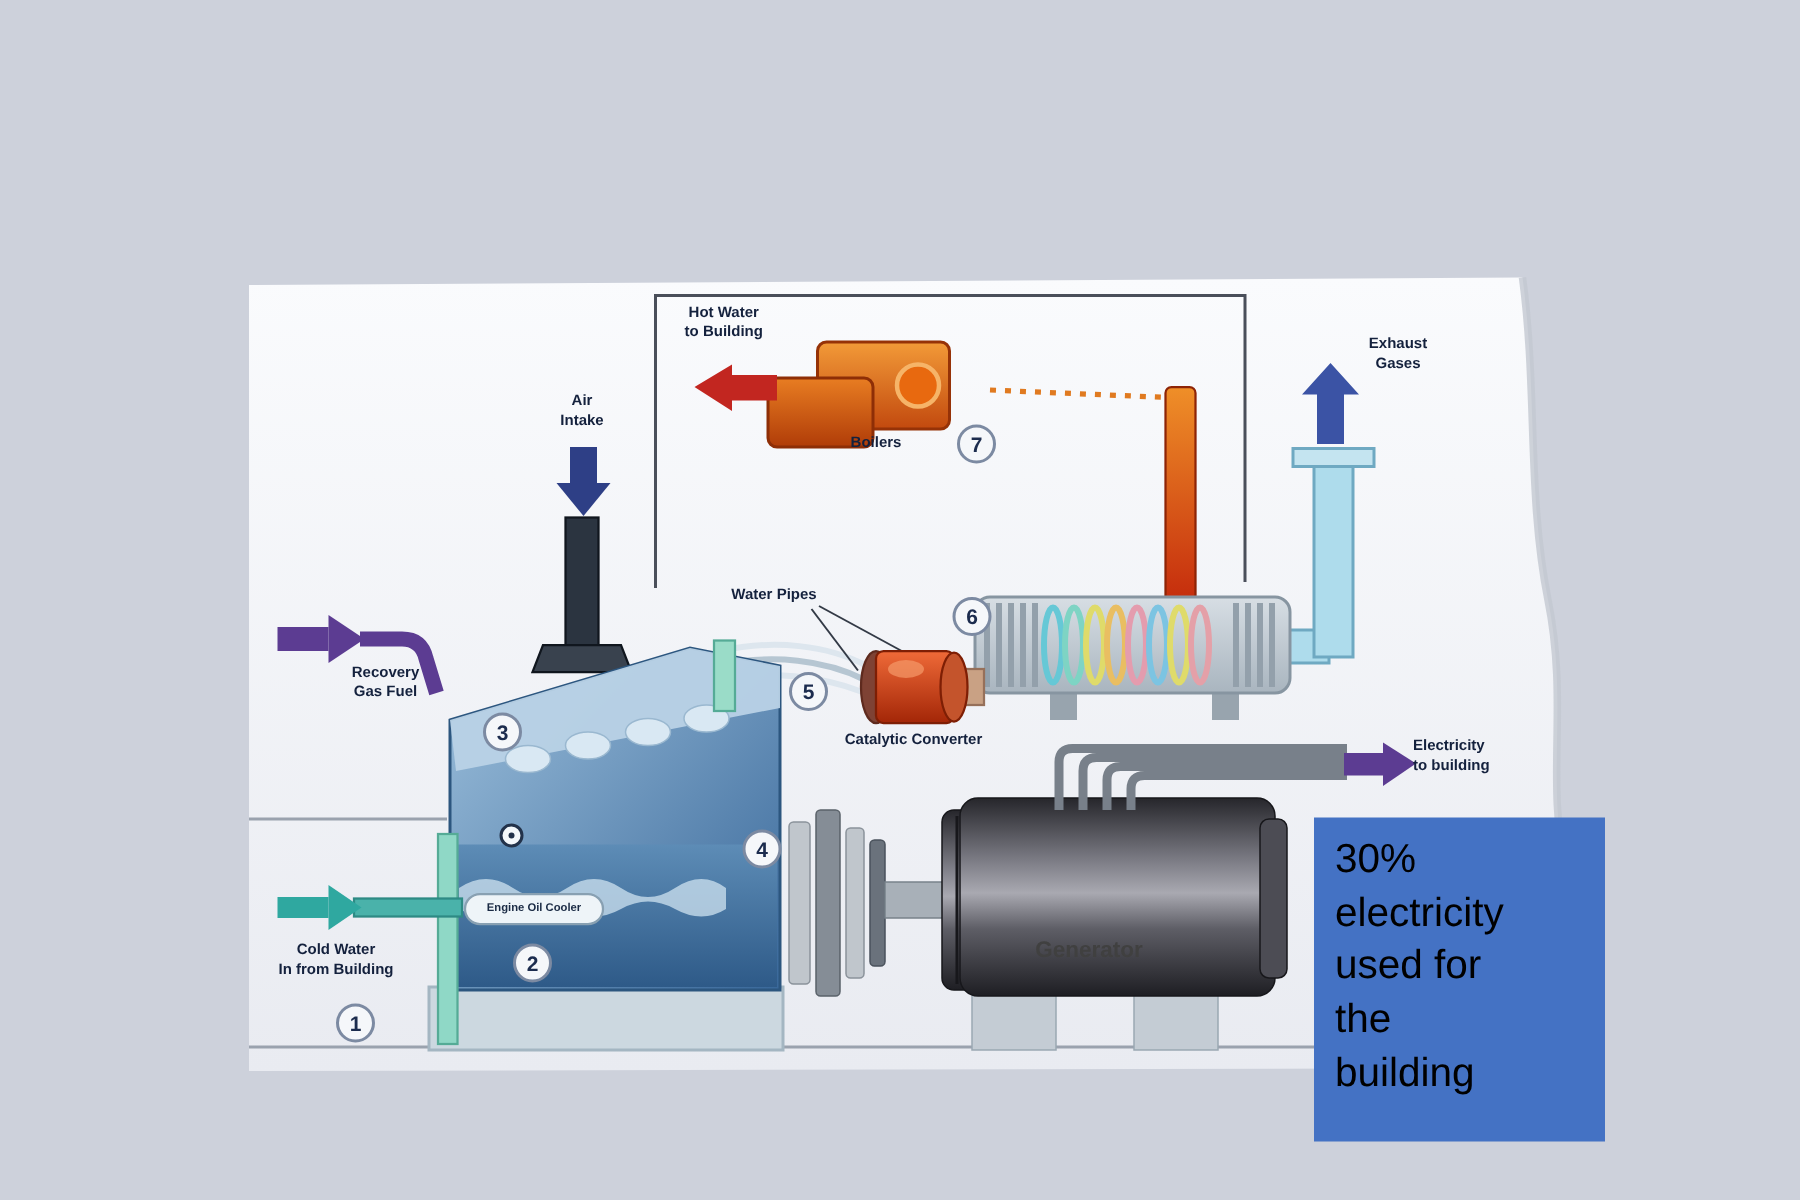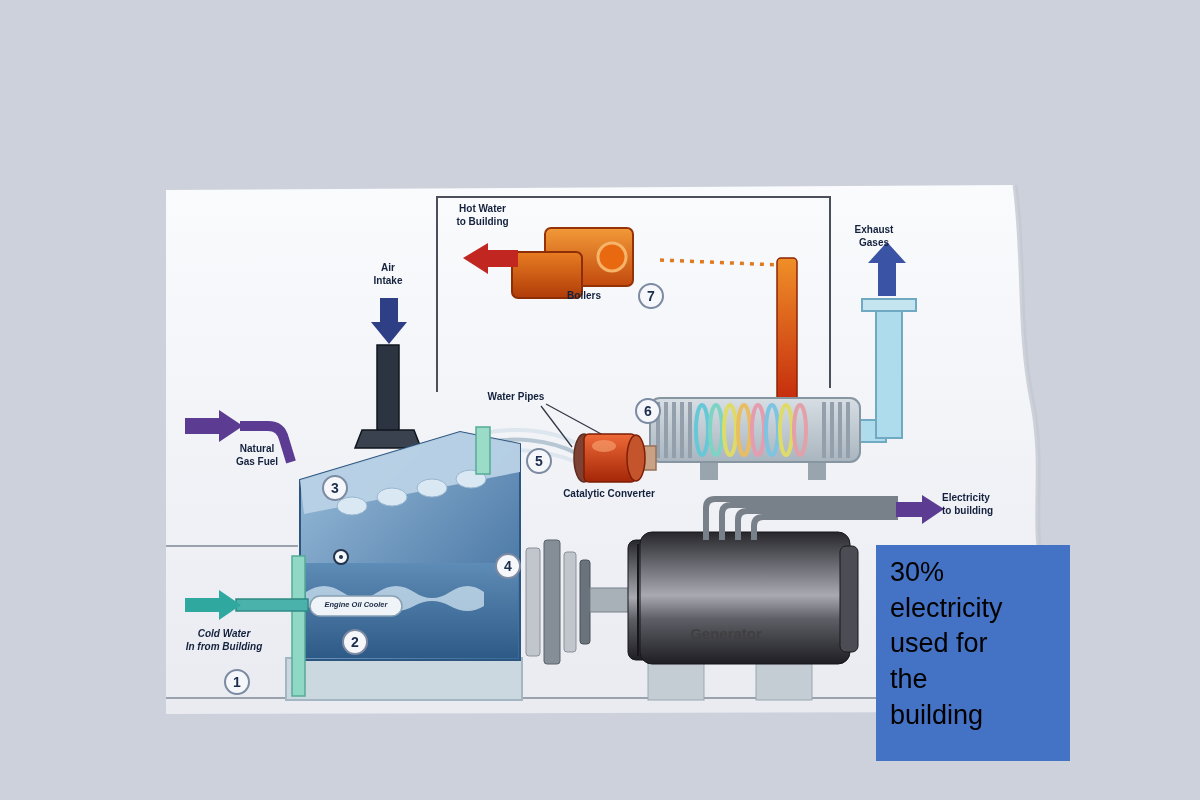--- a/index.html
+++ b/index.html
@@ -234,29 +234,29 @@
       <circle class="marker-circle" cx="651" cy="296" r="12"></circle>
       <text class="marker-num" x="651" y="301">7</text>
     </g>
   </svg>
 
   <div class="dlabel" style="left:430px;top:203px;width:105px;">Hot Water
 to Building</div>
   <div class="dlabel" style="left:548px;top:290px;width:72px;">Boilers</div>
   <div class="dlabel" style="left:350px;top:262px;width:76px;">Air
 Intake</div>
-  <div class="dlabel" style="left:830px;top:224px;width:88px;">Exhaust
+  <div class="dlabel" style="left:888px;top:224px;width:88px;">Exhaust
 Gases</div>
   <div class="dlabel" style="left:470px;top:391px;width:92px;">Water Pipes</div>
   <div class="dlabel" style="left:539px;top:488px;width:140px;">Catalytic Converter</div>
-  <div class="dlabel" style="left:216px;top:443px;width:82px;">Natural
+  <div class="dlabel" style="left:216px;top:443px;width:82px;">Recovery
 Gas Fuel</div>
-  <div class="dlabel" style="left:168px;top:628px;width:112px;font-style:italic;">Cold Water
+  <div class="dlabel" style="left:168px;top:628px;width:112px;">Cold Water
 In from Building</div>
-  <div class="dlabel tiny" style="left:311px;top:600px;width:90px;font-style:italic;">Engine Oil Cooler</div>
+  <div class="dlabel tiny" style="left:311px;top:600px;width:90px;">Engine Oil Cooler</div>
   <div class="gen-label" style="left:666px;top:625px;width:120px;">Generator</div>
   <div class="dlabel" style="left:942px;top:492px;width:86px;text-align:left;">Electricity
 to building</div>
 
   <div class="note note-elec">30%
 electricity
 used for
 the
 building</div>
 

